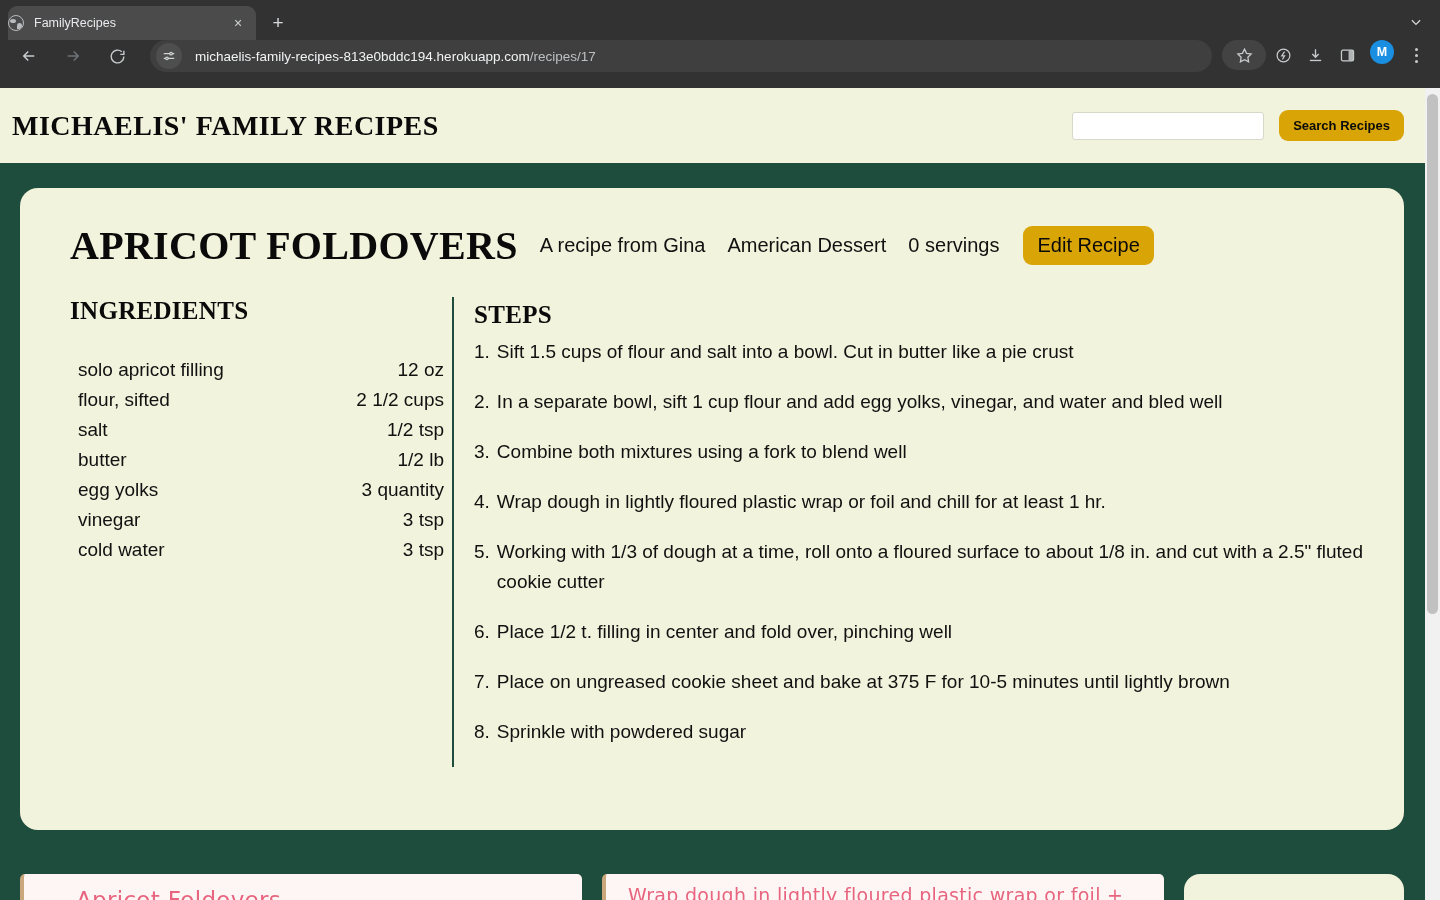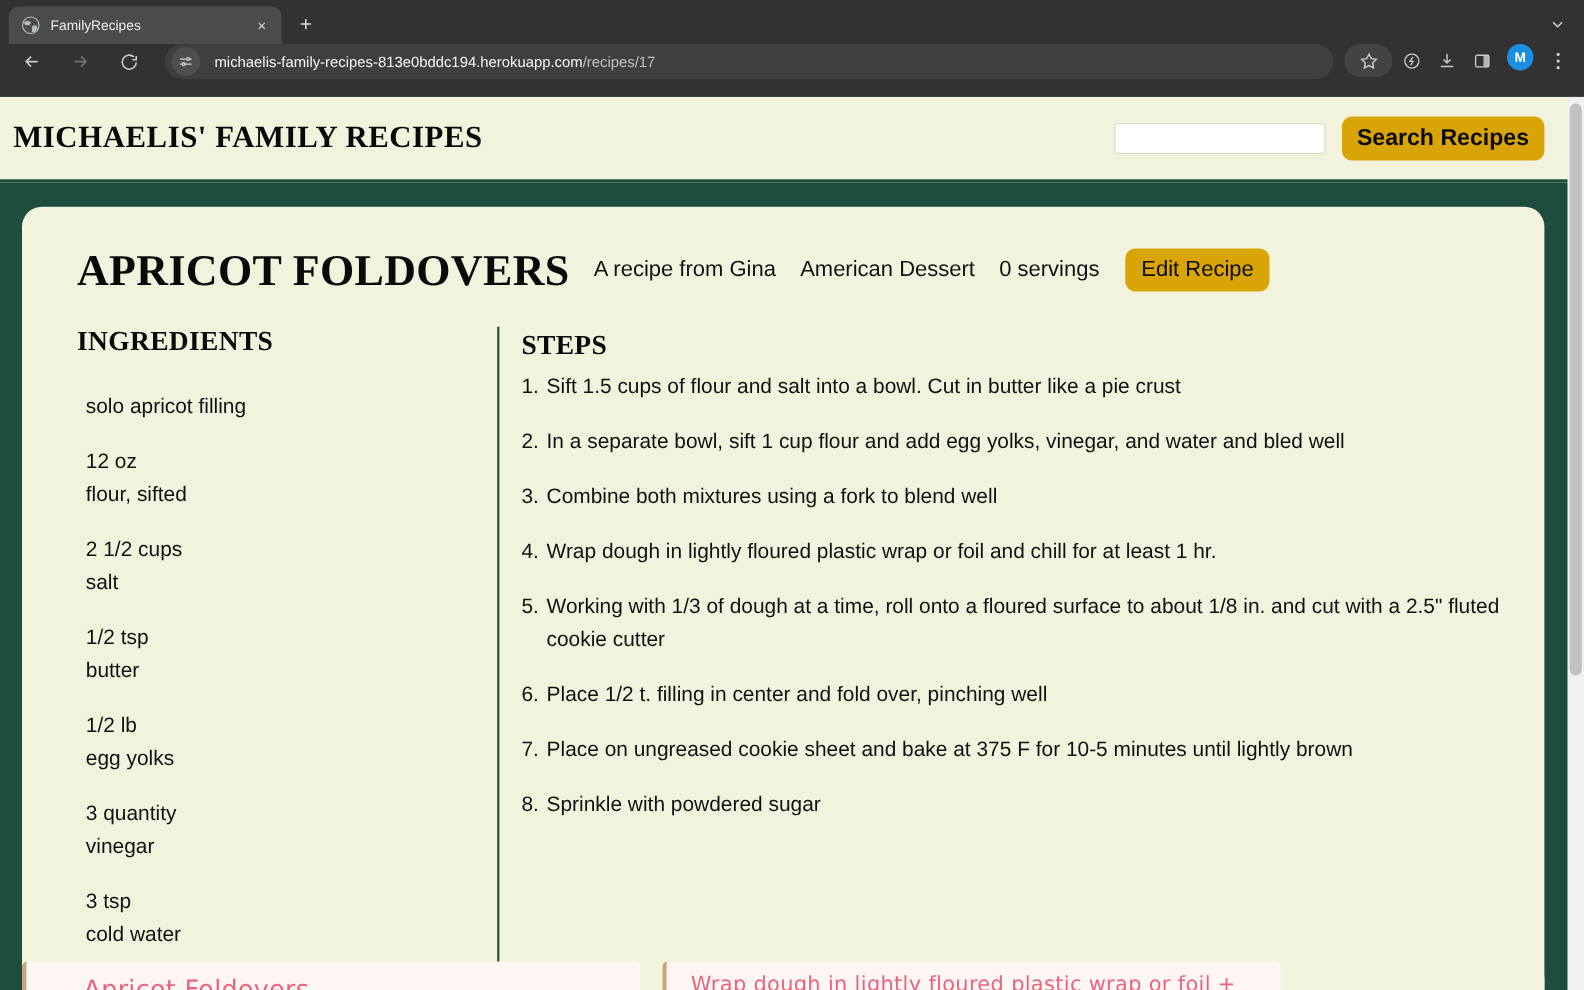--- a/index.html
+++ b/index.html
@@ -27,21 +27,21 @@
     position: relative;
   }
 
   .tab {
     width: 248px;
     height: 34px;
     background: #4b4b4b;
     border-radius: 9px 9px 0 0;
     display: flex;
     align-items: center;
-    padding: 0 8px 0 12px;
+    padding: 0 8px 0 0;
     gap: 10px;
     position: relative;
   }
 
   .tab-favicon {
     width: 16px; height: 16px;
     border-radius: 50%;
     border: 1.6px solid #b9bcbe;
     position: relative;
     flex: 0 0 auto;
@@ -217,21 +217,21 @@
     font-size: 13px;
     padding: 0 7px;
     color: #111;
     outline: none;
   }
 
   .search-btn {
     margin-left: 15px;
     background: #d9a406;
     color: #0b0b0b;
-    font-size: 21px;
+    font-size: 13px;
     font-weight: bold;
     border: none;
     border-radius: 9px;
     padding: 8px 14px;
     cursor: pointer;
     white-space: nowrap;
   }
 
   .recipe-card {
     margin: 22px 36px 0 20px;
@@ -298,21 +298,20 @@
   .ing-list { list-style: none; padding-left: 8px; }
 
   .ing-row {
     display: flex;
     justify-content: space-between;
     align-items: baseline;
     font-size: 19px;
     color: #111;
     line-height: 30px;
     gap: 20px;
-    flex-direction: column;
   }
   .ing-amount { white-space: nowrap; }
 
   .divider {
     width: 2px;
     background: #1f4d3d;
     flex: 0 0 2px;
     margin-right: 20px;
     align-self: stretch;
   }

